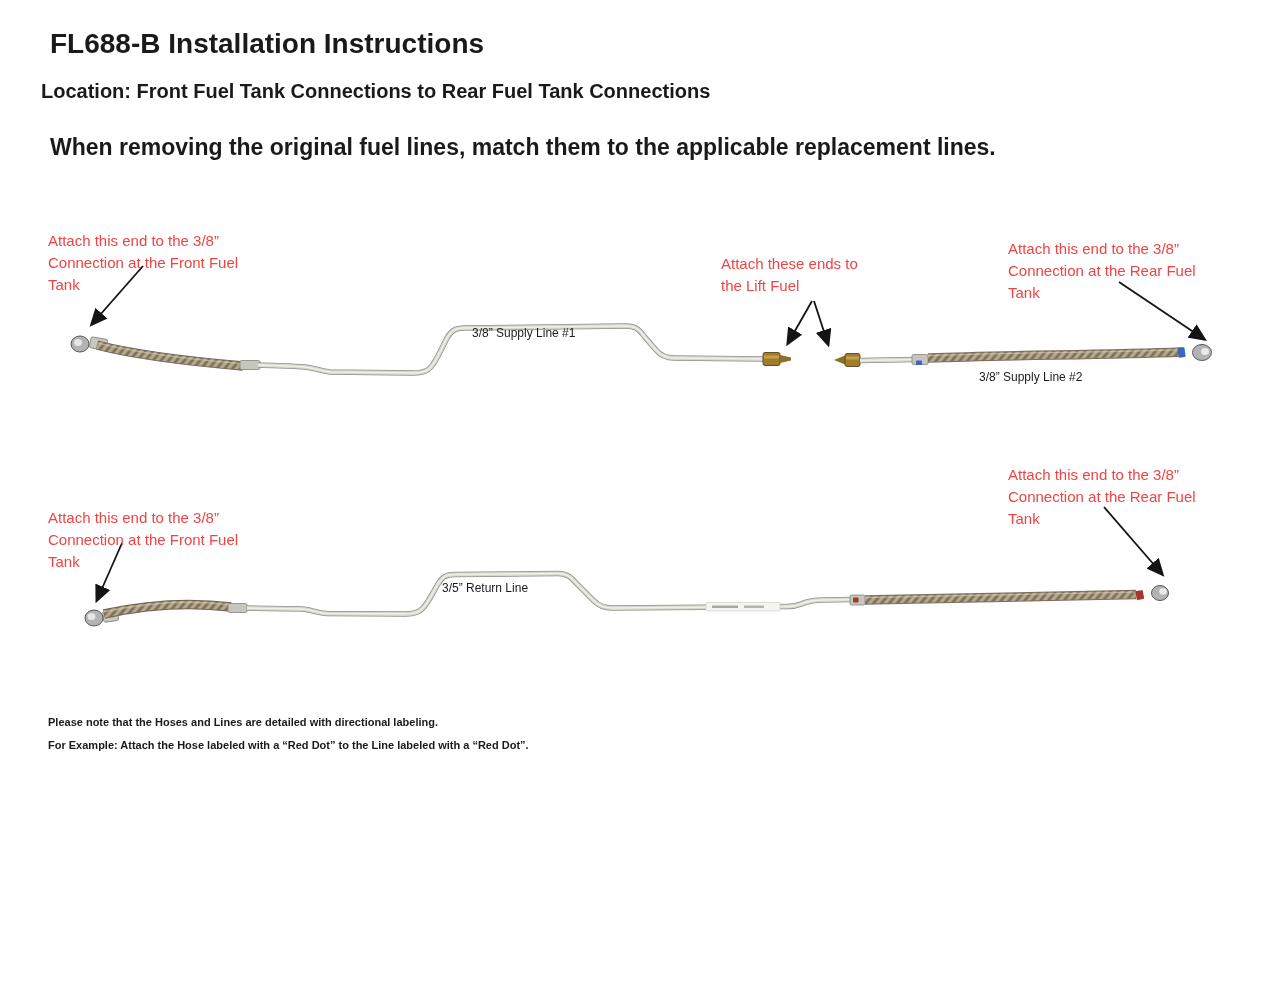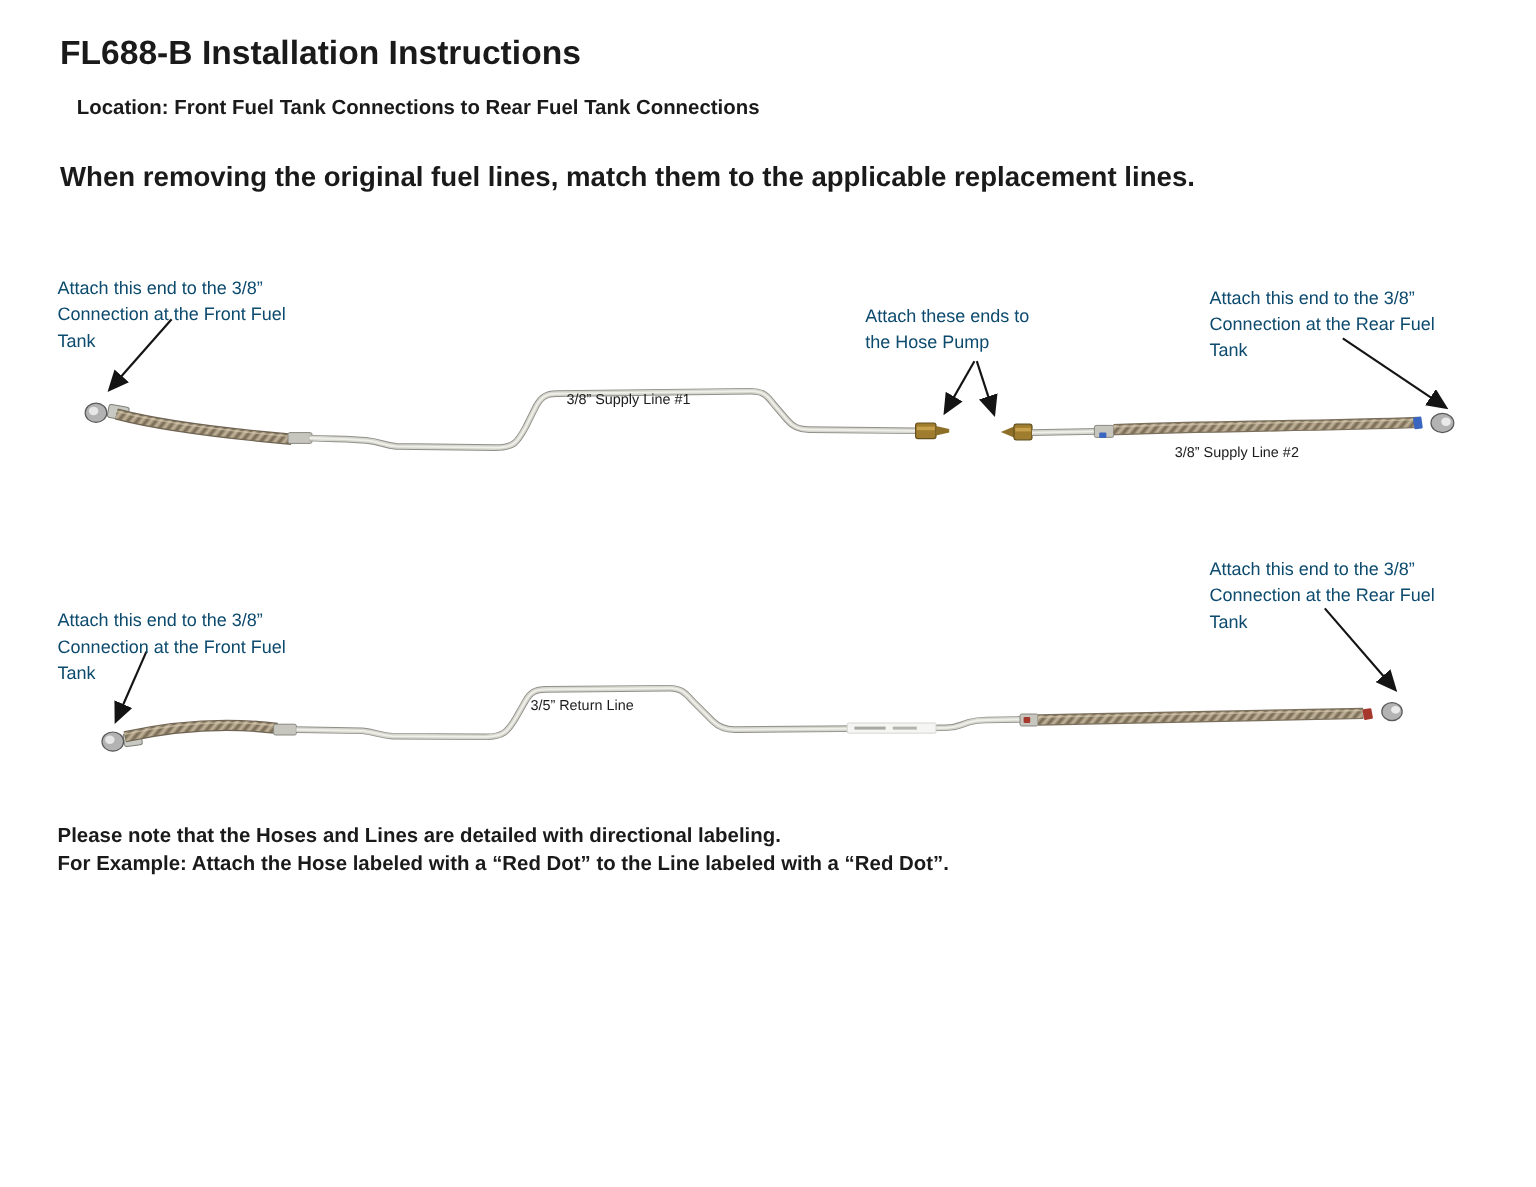--- a/index.html
+++ b/index.html
@@ -1,37 +1,37 @@
 <!DOCTYPE html>
 <html><head>
 <meta charset="utf-8">
 <style>
   * { margin: 0; padding: 0; box-sizing: border-box; }
   html, body { width: 1280px; height: 989px; background: #ffffff; overflow: hidden; }
   body { font-family: "Liberation Sans", sans-serif; color: #1a1a1a; }
   .page { position: relative; width: 1268px; height: 989px; background: #fff; }
 
   .title { position: absolute; left: 50px; top: 28px; font-size: 28px; font-weight: bold; letter-spacing: 0; white-space: nowrap; }
-  .location { position: absolute; left: 64px; top: 80px; font-size: 17px; font-weight: bold; white-space: nowrap; }
+  .location { position: absolute; left: 41px; top: 80px; font-size: 20px; font-weight: bold; white-space: nowrap; }
   .intro { position: absolute; left: 50px; top: 134px; font-size: 23px; font-weight: bold; white-space: nowrap; }
 
-  .ann { position: absolute; font-size: 15px; line-height: 22px; color: #0c4a6e; }
+  .ann { position: absolute; font-size: 15px; line-height: 22px; color: #ef4444; }
   .ann div { white-space: nowrap; }
   .ann-front-top { left: 48px; top: 230px; }
   .ann-lift-pump { left: 721px; top: 253px; }
   .ann-rear-top { left: 1008px; top: 238px; }
   .ann-front-bottom { left: 48px; top: 507px; }
   .ann-rear-bottom { left: 1008px; top: 464px; }
 
   .line-label { position: absolute; font-size: 12px; color: #1c1c1c; white-space: nowrap; }
   .label-supply1 { left: 472px; top: 326px; }
   .label-supply2 { left: 979px; top: 370px; }
   .label-return  { left: 442px; top: 581px; }
 
-  .footer { position: absolute; left: 48px; top: 685px; font-size: 17px; font-weight: bold; line-height: 23px; }
+  .footer { position: absolute; left: 48px; top: 711px; font-size: 11px; font-weight: bold; line-height: 23px; }
   .footer div { white-space: nowrap; }
 
   svg.diagram { position: absolute; left: 0; top: 0; width: 1280px; height: 989px; }
 </style>
 </head>
 <body>
 
 <div class="page">
 
   <div class="title">FL688-B Installation Instructions</div>
@@ -168,21 +168,21 @@
   </svg>
 
   <div class="ann ann-front-top">
     <div>Attach this end to the 3/8”</div>
     <div>Connection at the Front Fuel</div>
     <div>Tank</div>
   </div>
 
   <div class="ann ann-lift-pump">
     <div>Attach these ends to</div>
-    <div>the Hose Pump</div>
+    <div>the Lift Fuel</div>
   </div>
 
   <div class="ann ann-rear-top">
     <div>Attach this end to the 3/8”</div>
     <div>Connection at the Rear Fuel</div>
     <div>Tank</div>
   </div>
 
   <div class="ann ann-front-bottom">
     <div>Attach this end to the 3/8”</div>

